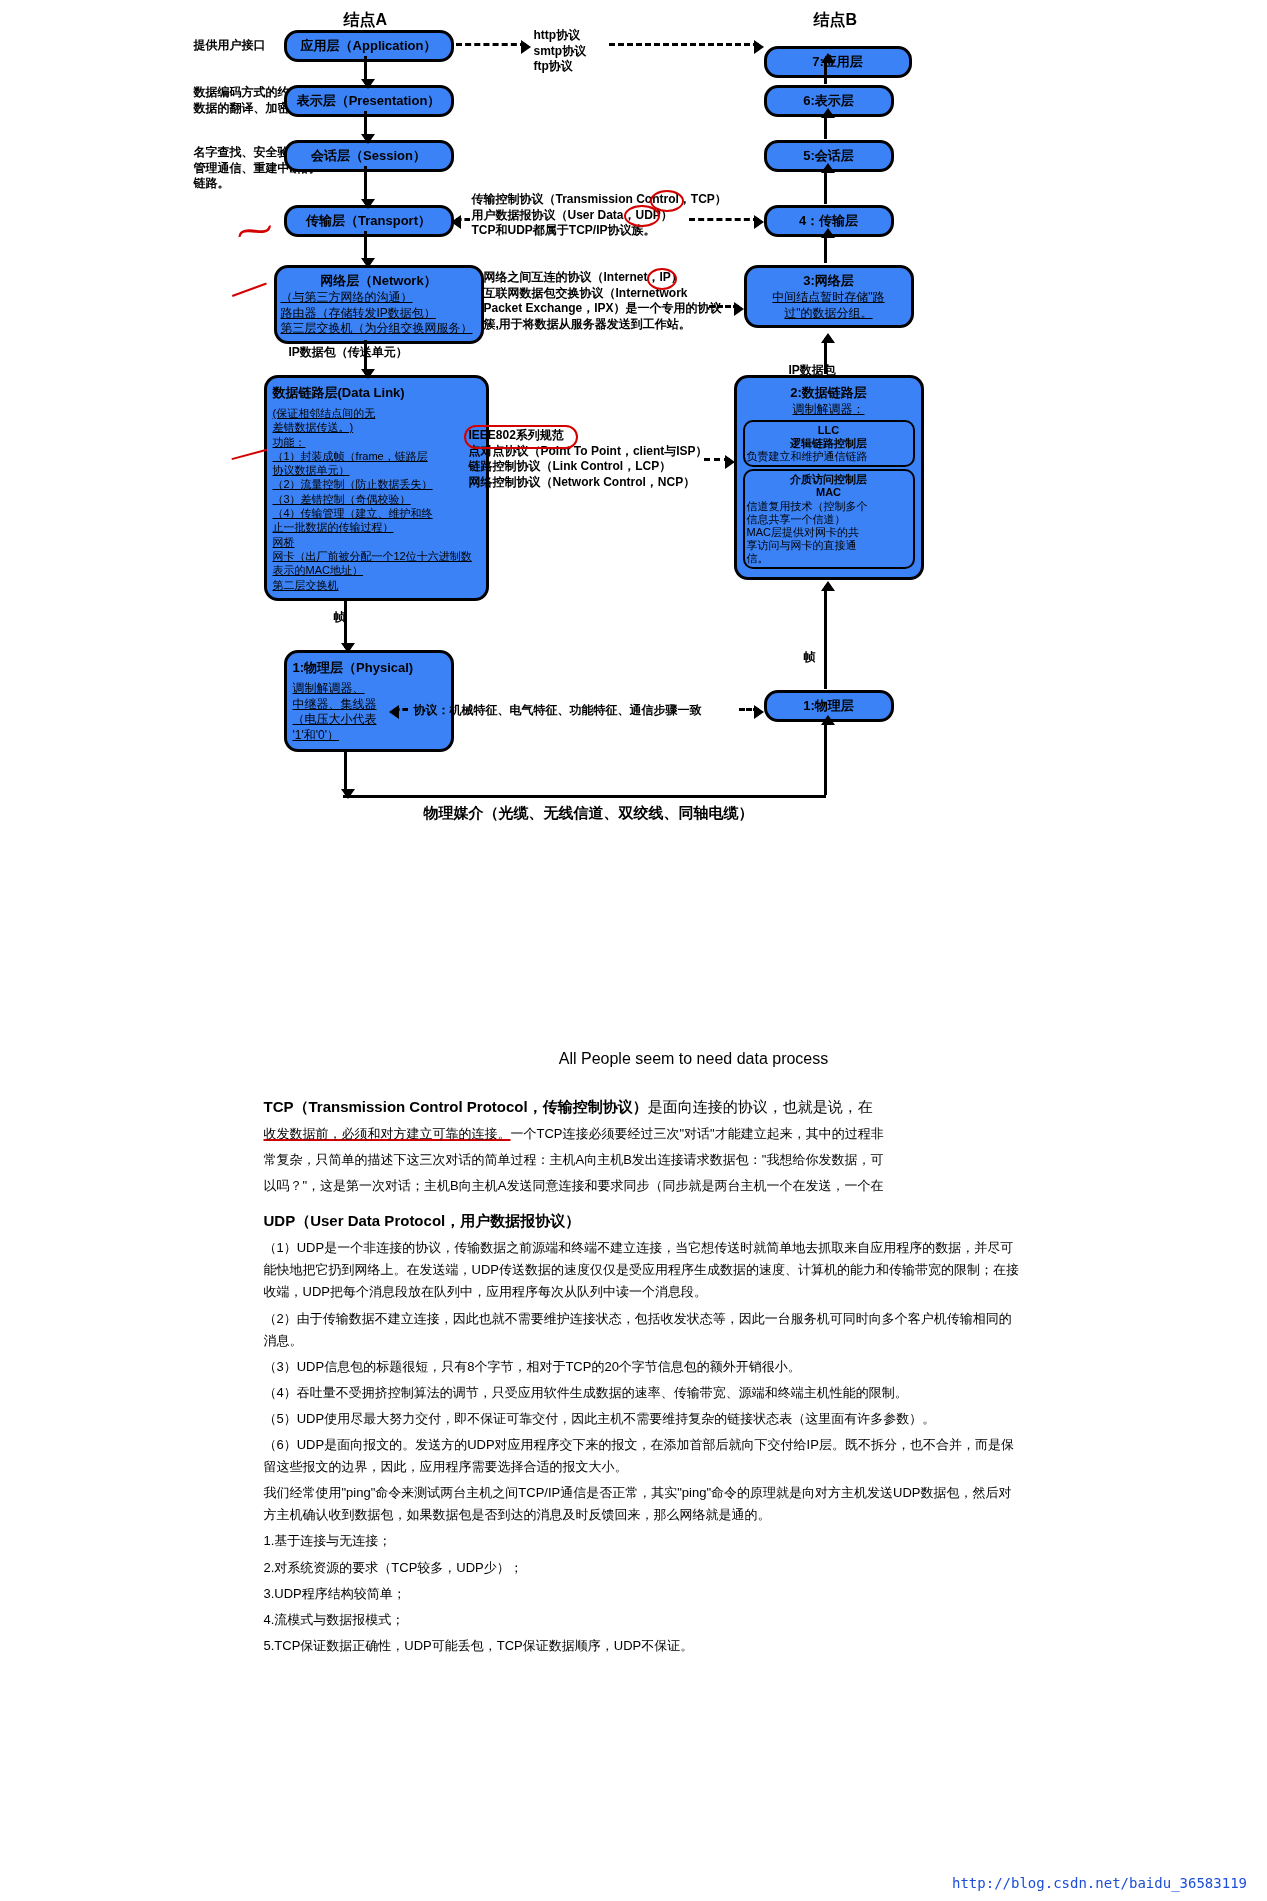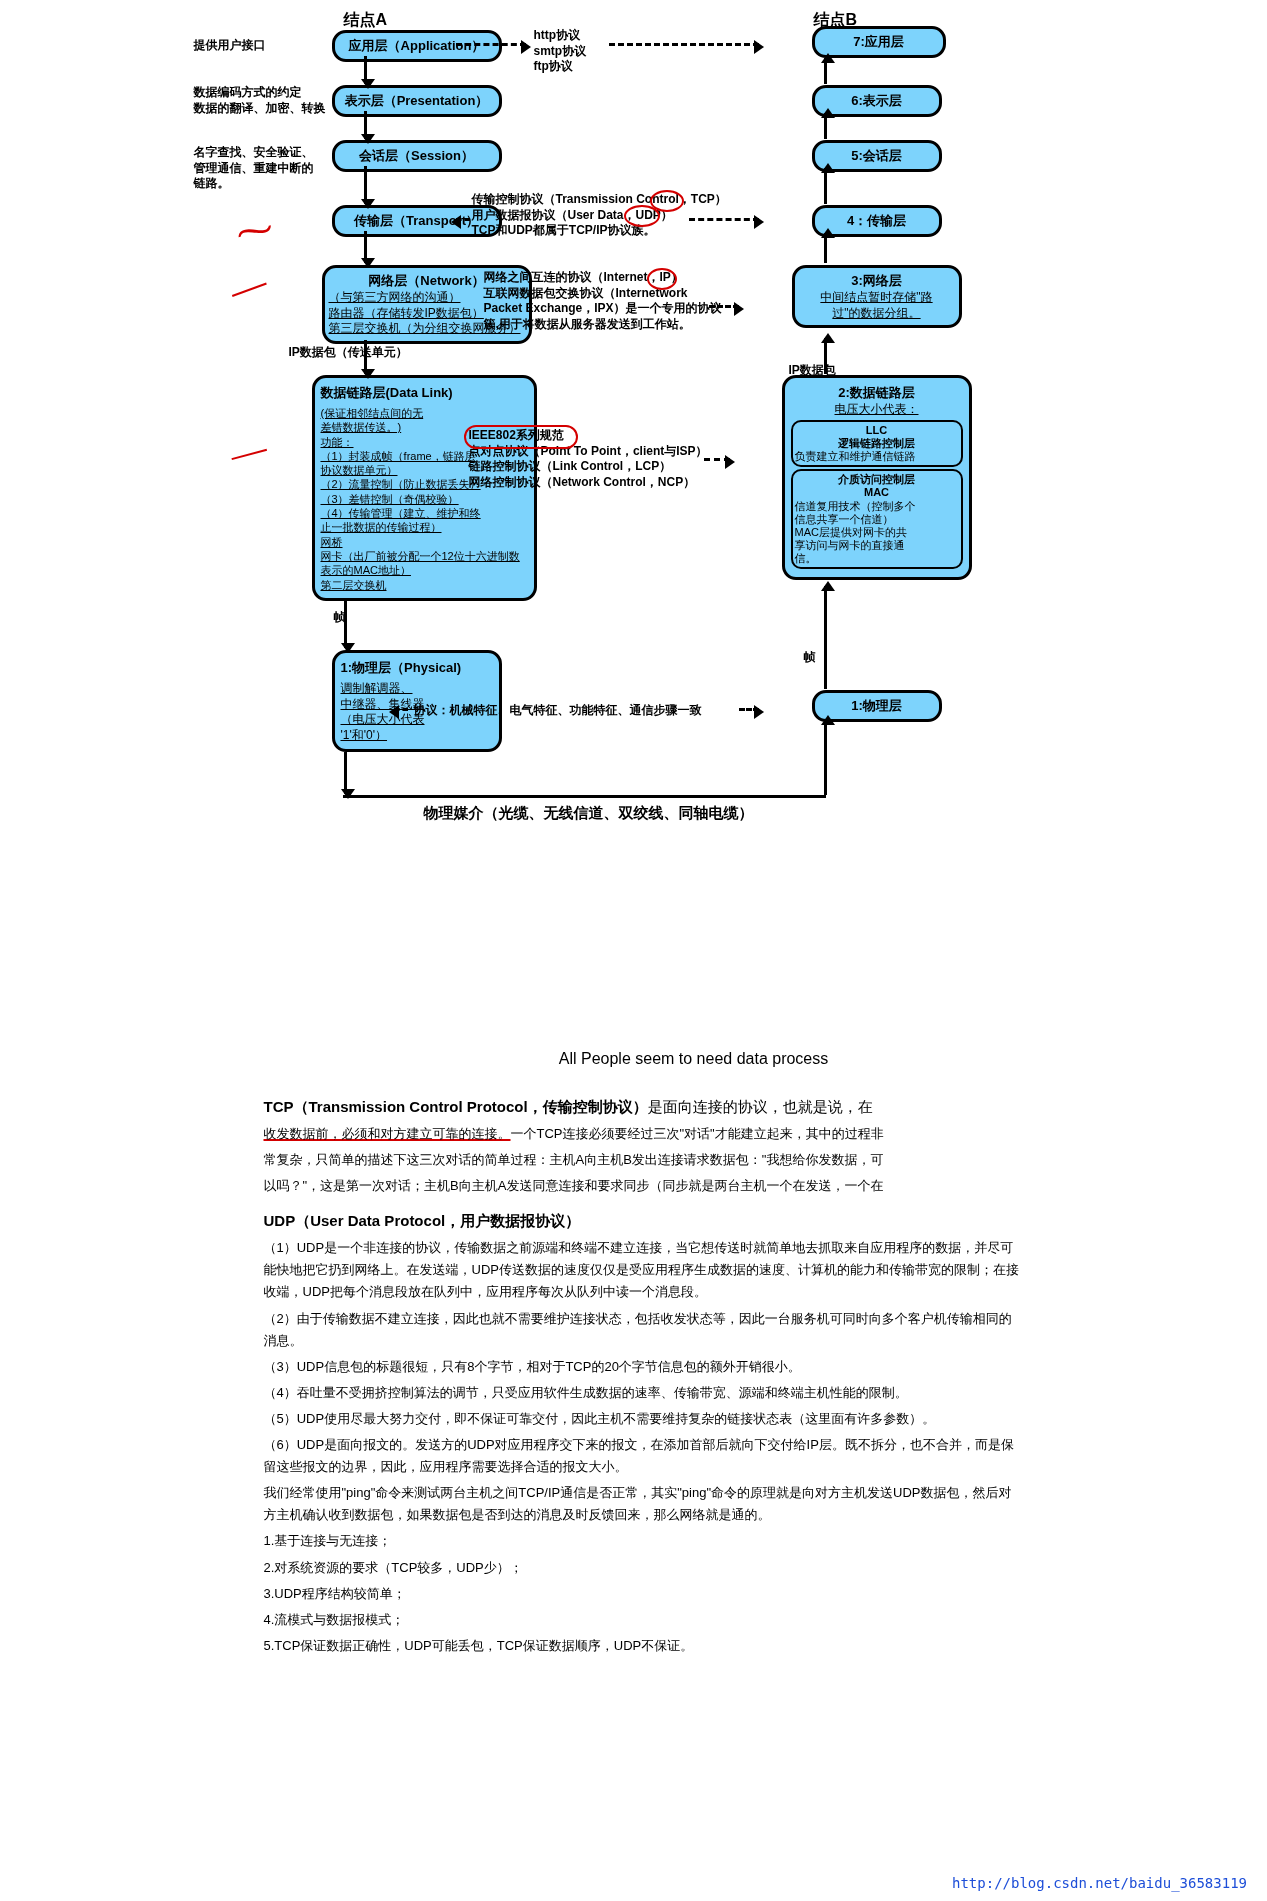--- a/index.html
+++ b/index.html
@@ -14,26 +14,25 @@
   .diagram {
     position: relative;
     width: 900px;
     height: 1010px;
     margin: 0 auto 20px auto;
   }
   .box {
     position: absolute;
     border: 3px solid #000;
     border-radius: 14px;
-    background: #7dd3fc;
+    background: #3b82f6;
     padding: 4px;
     box-sizing: border-box;
     text-align: center;
     font-weight: bold;
-    margin-left: 48px;
   }
   .small { font-size: 12px; font-weight: normal; text-align: left; line-height: 1.3; text-decoration: underline; }
   .annot {
     position: absolute;
     font-size: 12px;
     font-weight: bold;
     line-height: 1.3;
     white-space: pre-line;
   }
   .dash {
@@ -167,35 +166,35 @@
   <div class="annot" style="left:140px;top:600px">帧</div>
 
   <div class="box" style="left:90px;top:640px;width:170px;text-align:left;padding:6px">
     <div style="font-weight:bold">1:物理层（Physical)</div>
     <div class="small" style="white-space:pre-line;margin-top:4px">调制解调器、
 中继器、集线器
 （电压大小代表
 '1'和'0'）</div>
   </div>
 
-  <div class="box" style="left:570px;top:16px;width:134px">7:应用层</div>
+  <div class="box" style="left:570px;top:36px;width:148px">7:应用层</div>
   <div class="box" style="left:570px;top:75px;width:130px">6:表示层</div>
   <div class="box" style="left:570px;top:130px;width:130px">5:会话层</div>
   <div class="box" style="left:570px;top:195px;width:130px">4：传输层</div>
 
   <div class="box" style="left:550px;top:255px;width:170px">
     <div>3:网络层</div>
     <div class="small" style="text-align:center;white-space:pre-line">中间结点暂时存储"路
 过"的数据分组。</div>
   </div>
   <div class="annot" style="left:595px;top:353px">IP数据包</div>
 
   <div class="box" style="left:540px;top:365px;width:190px;padding:6px">
     <div style="font-weight:bold">2:数据链路层</div>
-    <div class="small" style="text-align:center">电压大小代表：</div>
+    <div class="small" style="text-align:center">调制解调器：</div>
     <div class="subbox">
       <div class="subhead" style="white-space:pre-line">LLC
 逻辑链路控制层</div>
       <div>负责建立和维护通信链路</div>
     </div>
     <div class="subbox">
       <div class="subhead" style="white-space:pre-line">介质访问控制层
 MAC</div>
       <div style="white-space:pre-line">信道复用技术（控制多个
 信息共享一个信道）

